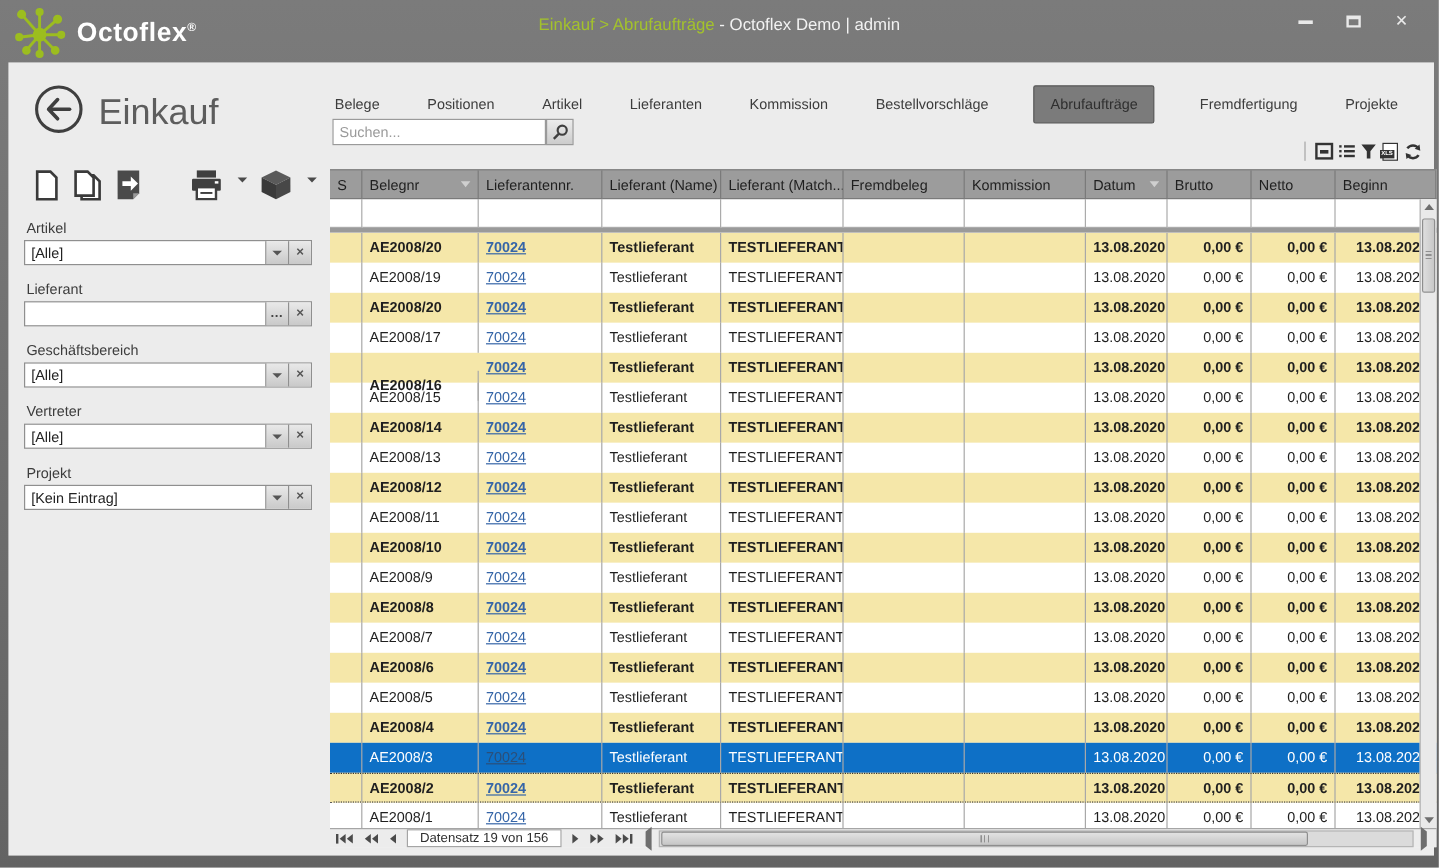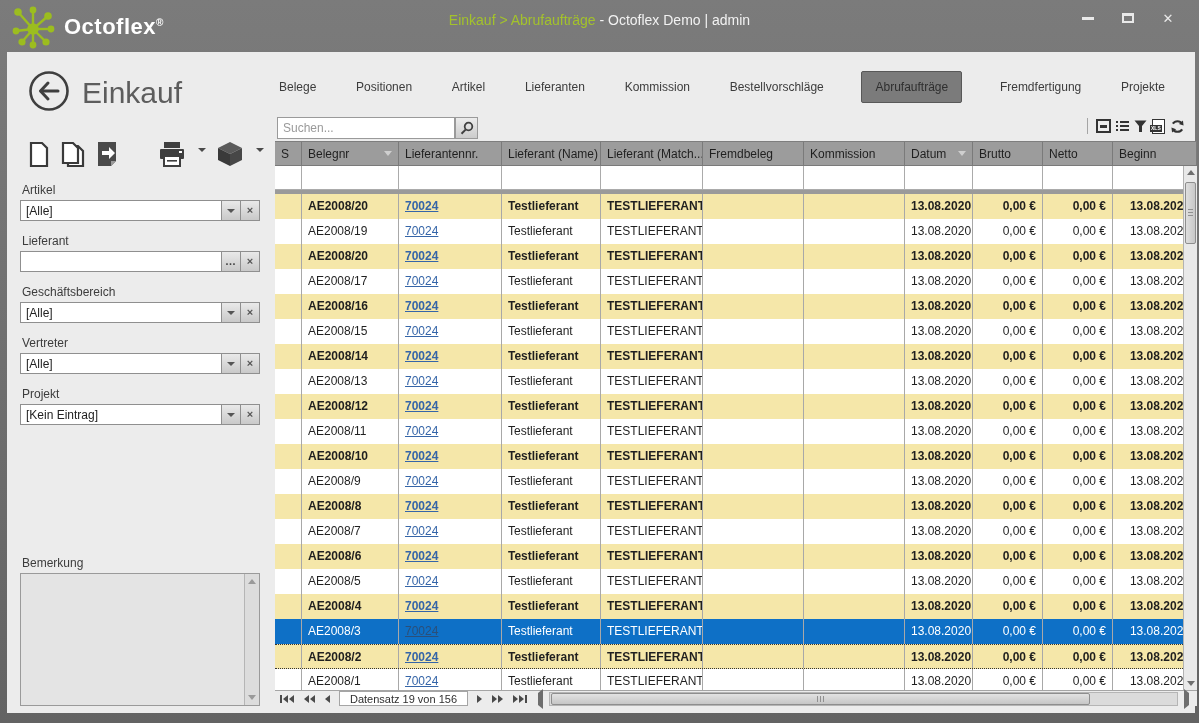--- a/index.html
+++ b/index.html
@@ -51,21 +51,21 @@
   .tri-up { width:0; height:0; border-left:4px solid transparent; border-right:4px solid transparent; border-bottom:5px solid #9a9a9a; }
   .tri-down { width:0; height:0; border-left:4px solid transparent; border-right:4px solid transparent; border-top:5px solid #9a9a9a; }
 
   
   .main { position:absolute; left:268px; right:0; top:0; bottom:0; }
   .tab-bar { position:absolute; left:2px; right:28px; top:20px; height:30px;
     display:flex; justify-content:space-between; align-items:center; }
   .tab { font-size:12px; color:#3c3c3c; padding:8px 2px; cursor:pointer; white-space:nowrap; }
   .tab.active { background:#7b7b7b; border:1px solid #585858; border-radius:2px; padding:8px 13px; color:#2f2f2f; }
 
-  .search-row { position:absolute; left:2px; top:65px; height:23px; }
+  .search-row { position:absolute; left:2px; top:47px; height:23px; }
   .search-input { width:178px; height:22px; border:1px solid #9a9a9a; font-size:12px; padding:0 5px;
     font-family:"Liberation Sans","DejaVu Sans",sans-serif; color:#333; background:#fff; }
   .search-input::placeholder { color:#9a9a9a; }
   .search-btn { position:absolute; left:178px; top:0; width:23px; height:22px; border:1px solid #9a9a9a;
     background:linear-gradient(#ececec,#cccccc); display:flex; align-items:center; justify-content:center; cursor:pointer; }
   .grid-tools { position:absolute; right:10px; top:66px; display:flex; align-items:center; gap:5px; }
   .vsep { width:1px; height:16px; background:#a5a5a5; margin-right:3px; }
   .gtool { cursor:pointer; display:flex; align-items:center; }
   .icon-cardview { width:15px; height:14px; border:2px solid #333; display:flex; align-items:center; justify-content:center; }
   .icon-cardview i { display:block; width:7px; height:3px; background:#333; }
@@ -277,30 +277,20 @@
       <span class="combo-btn">
                 <span class="glyph-dropdown"></span>
               </span>
       <span class="combo-btn">
                 <span class="glyph-clear">×</span>
               </span>
     </div>
   </div>
         </div>
 
-      <div class="bemerkung">
-        <div class="filter-label">Bemerkung</div>
-        <div class="memo-box">
-          <span></span>
-          <div class="memo-scroll">
-            <span class="tri-up sb-arrow-up"></span>
-            <span class="tri-down sb-arrow-down"></span>
-          </div>
-        </div>
-      </div>
     </div>
 
     <div class="main">
       <div class="tab-bar">
           <span class="tab"><span>Belege</span></span>
           <span class="tab"><span>Positionen</span></span>
           <span class="tab"><span>Artikel</span></span>
           <span class="tab"><span>Lieferanten</span></span>
           <span class="tab"><span>Kommission</span></span>
           <span class="tab"><span>Bestellvorschläge</span></span>
@@ -462,21 +452,21 @@
               <div class="gcell" style="width: 102px;">TESTLIEFERANT</div>
               <div class="gcell" style="width: 101px;"></div>
               <div class="gcell" style="width: 101px;"></div>
               <div class="gcell num" style="width: 68px;">13.08.2020</div>
               <div class="gcell num" style="width: 70px;">0,00 €</div>
               <div class="gcell num" style="width: 70px;">0,00 €</div>
               <div class="gcell num" style="width: 84px;">13.08.2020</div>
             </div>
             <div class="grow zebra">
               <div class="gcell" style="width: 27px;"></div>
-              <div class="gcell" style="width: 97px;">AE2008/16</div>
+              <div class="gcell" style="width: 97px; margin-top: 15px;">AE2008/16</div>
               <div class="gcell" style="width: 103px;"><span class="cell-link">70024</span></div>
               <div class="gcell" style="width: 99px;">Testlieferant</div>
               <div class="gcell" style="width: 102px;">TESTLIEFERANT</div>
               <div class="gcell" style="width: 101px;"></div>
               <div class="gcell" style="width: 101px;"></div>
               <div class="gcell num" style="width: 68px;">13.08.2020</div>
               <div class="gcell num" style="width: 70px;">0,00 €</div>
               <div class="gcell num" style="width: 70px;">0,00 €</div>
               <div class="gcell num" style="width: 84px;">13.08.2020</div>
             </div>

